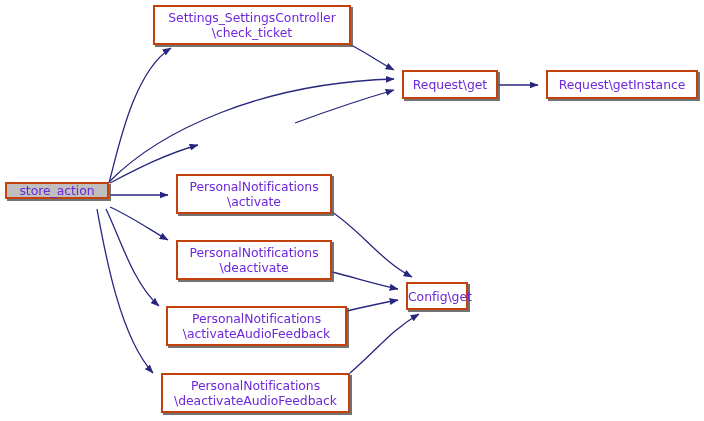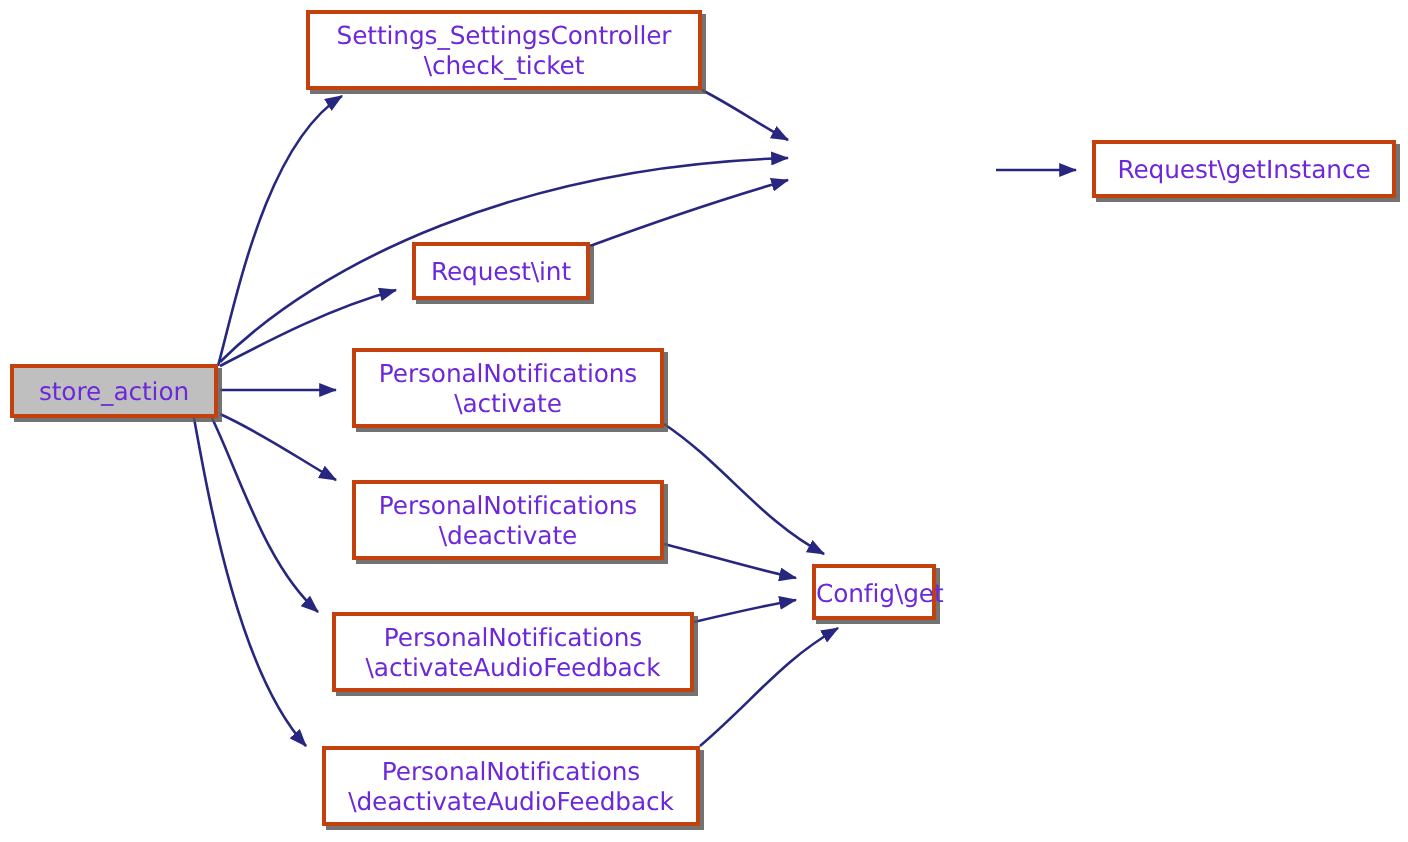--- a/index.html
+++ b/index.html
@@ -85,37 +85,37 @@
       <path d="M 332,212 C 362,232 380,260 412,277"></path>
 
       <path d="M 332,272 C 356,278 375,284 398,289"></path>
 
       <path d="M 347,311 C 364,307 381,303 398,300"></path>
 
       <path d="M 350,373 C 378,349 390,331 419,314"></path>
     </g>
   </svg>
 
-  <div class="node highlight" style="left:5px; top:182px; width:104px; height:27px;">
+  <div class="node highlight" style="left:5px; top:182px; width:104px; height:17px;">
     <span class="node-label">store_action</span>
   </div>
 
   <div class="node" style="left:153px; top:5px; width:198px; height:40px;">
     <span class="node-label">Settings_SettingsController
 \check_ticket</span>
   </div>
 
+  <div class="node" style="left:402px; top:70px; width:96px; height:29px;">
+    <span class="node-label">Request\get</span>
+  </div>
 
   <div class="node" style="left:546px; top:70px; width:152px; height:29px;">
     <span class="node-label">Request\getInstance</span>
   </div>
 
-  <div class="node" style="left:206px; top:121px; width:89px; height:29px;">
-    <span class="node-label">Request\int</span>
-  </div>
 
   <div class="node" style="left:176px; top:174px; width:156px; height:40px;">
     <span class="node-label">PersonalNotifications
 \activate</span>
   </div>
 
   <div class="node" style="left:176px; top:240px; width:156px; height:40px;">
     <span class="node-label">PersonalNotifications
 \deactivate</span>
   </div>

